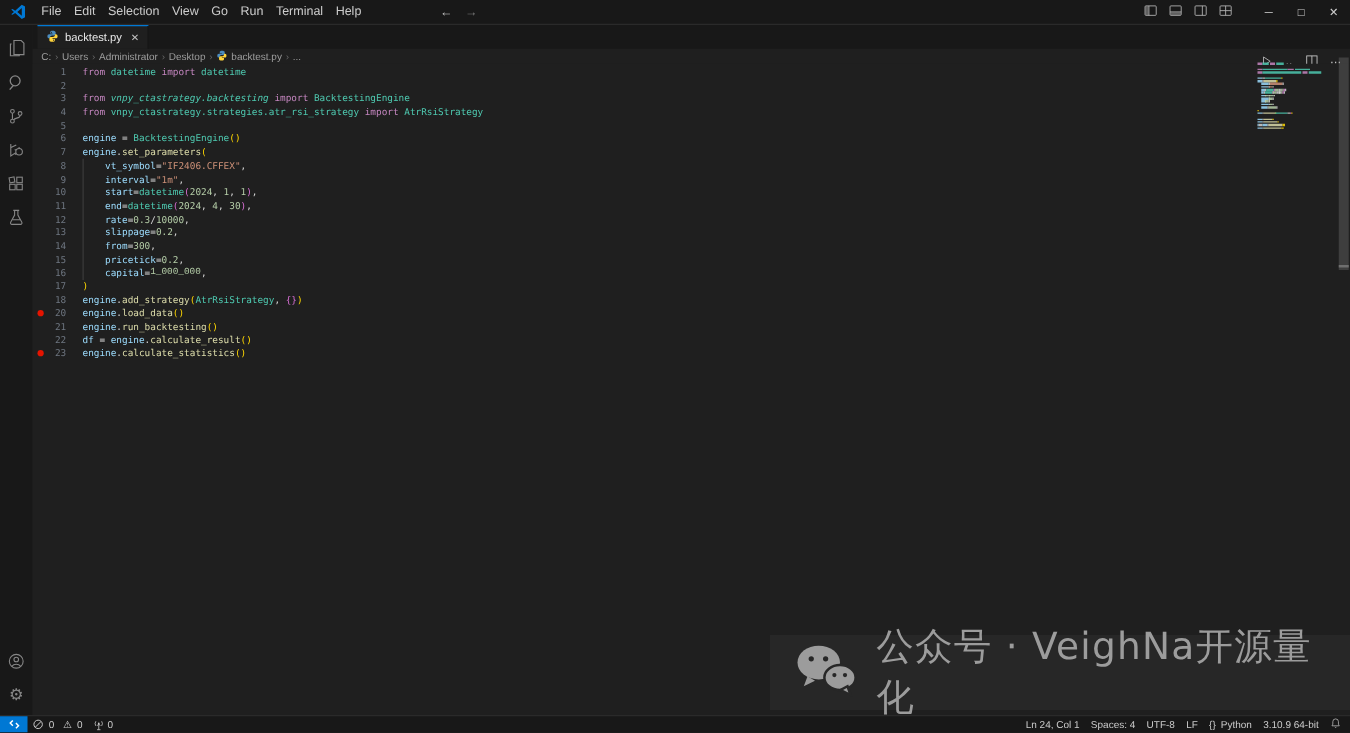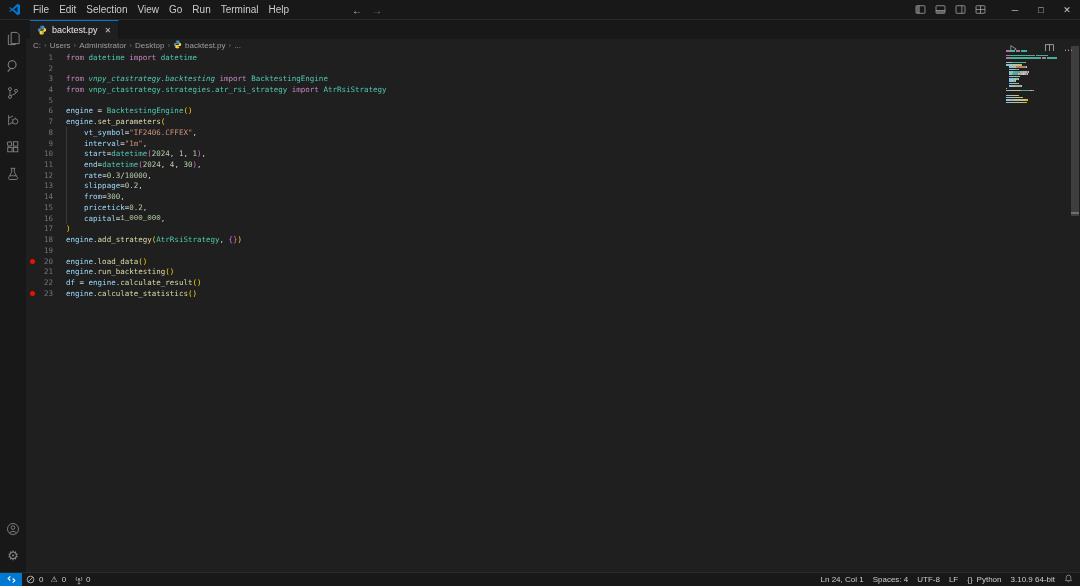--- a/index.html
+++ b/index.html
@@ -342,25 +342,20 @@
           <div class="glyph"></div>
           <div class="lnum">17</div>
           <div class="lcontent"><span style="color: rgb(255, 215, 0);">)</span></div>
         </div>
         <div class="code-line">
           <div class="glyph"></div>
           <div class="lnum">18</div>
           <div class="lcontent"><span style="color: rgb(156, 220, 254);">engine</span><span style="color: rgb(212, 212, 212);">.</span><span style="color: rgb(220, 220, 170);">add_strategy</span><span style="color: rgb(255, 215, 0);">(</span><span style="color: rgb(78, 201, 176);">AtrRsiStrategy</span><span style="color: rgb(212, 212, 212);">, </span><span style="color: rgb(218, 112, 214);">{}</span><span style="color: rgb(255, 215, 0);">)</span></div>
         </div>
         <div class="code-line">
-          <div class="glyph"></div>
-          <div class="lnum">19</div>
-          <div class="lcontent"></div>
-        </div>
-        <div class="code-line">
           <div class="glyph">
             <span class="bp"></span>
           </div>
           <div class="lnum">20</div>
           <div class="lcontent"><span style="color: rgb(156, 220, 254);">engine</span><span style="color: rgb(212, 212, 212);">.</span><span style="color: rgb(220, 220, 170);">load_data</span><span style="color: rgb(255, 215, 0);">()</span></div>
         </div>
         <div class="code-line">
           <div class="glyph"></div>
           <div class="lnum">21</div>
           <div class="lcontent"><span style="color: rgb(156, 220, 254);">engine</span><span style="color: rgb(212, 212, 212);">.</span><span style="color: rgb(220, 220, 170);">run_backtesting</span><span style="color: rgb(255, 215, 0);">()</span></div>
@@ -539,20 +534,41 @@
         <span class="mm-seg" style="width: 14.4px; background: rgb(220, 220, 170);"></span>
         <span class="mm-seg" style="width: 1.44px; background: rgb(255, 215, 0);"></span>
       </div>
       <div class="mm-line"></div>
     </div>
   <div class="scrollbar">
     <div class="sb-thumb"></div>
     <div class="sb-cursor-mark"></div>
   </div>
 
+  <div class="watermark">
+    <span>
+      <svg width="50" height="42" viewBox="0 0 50 42">
+        <g fill="#9c9c9c">
+          <ellipse cx="19" cy="15" rx="17" ry="13.5"></ellipse>
+          <path d="M10 26l-3 8 9-4.5z"></path>
+        </g>
+        <g fill="#9c9c9c" stroke="#272727" stroke-width="2">
+          <ellipse cx="36" cy="27" rx="12.5" ry="10"></ellipse>
+          <path d="M42 34l2.5 7-8-4z"></path>
+        </g>
+        <g fill="#272727">
+          <circle cx="13" cy="12" r="2.1"></circle>
+            <circle cx="24.5" cy="12" r="2.1"></circle>
+          <circle cx="31.5" cy="25" r="1.7"></circle>
+            <circle cx="40" cy="25" r="1.7"></circle>
+        </g>
+      </svg>
+    </span>
+    <span class="wm-text">公众号 · VeighNa开源量化</span>
+  </div>
 
   <div class="statusbar">
     <div class="sb-remote">
       <svg width="11" height="11" viewBox="0 0 16 16" fill="none" stroke="#ffffff" stroke-width="1.7">
           <path d="M6.2 3.5 3.2 6.5l3 3M9.8 6.5l3 3-3 3"></path>
         </svg>
     </div>
     <div class="sb-item">
       <span class="sb-group">
         <svg width="9" height="9" viewBox="0 0 16 16" fill="none" stroke="#cccccc" stroke-width="1.4">

